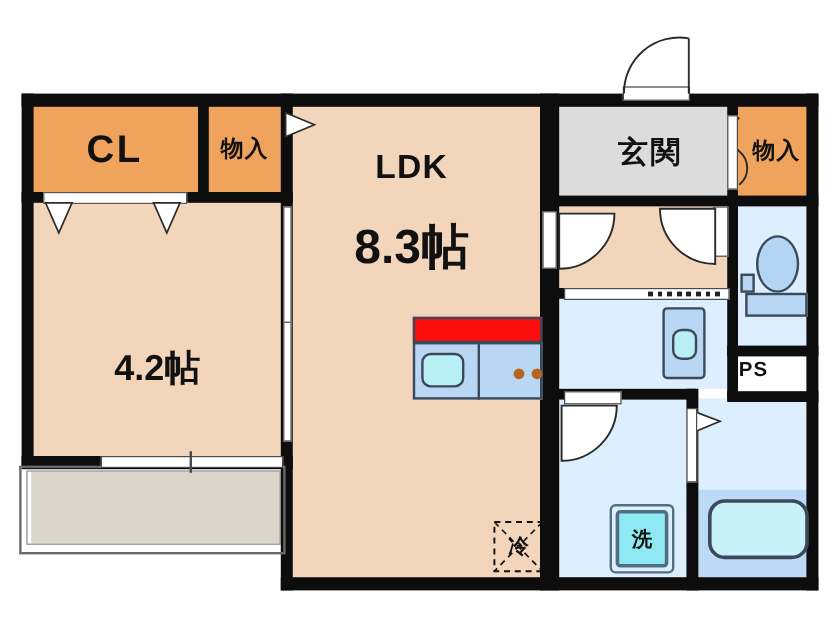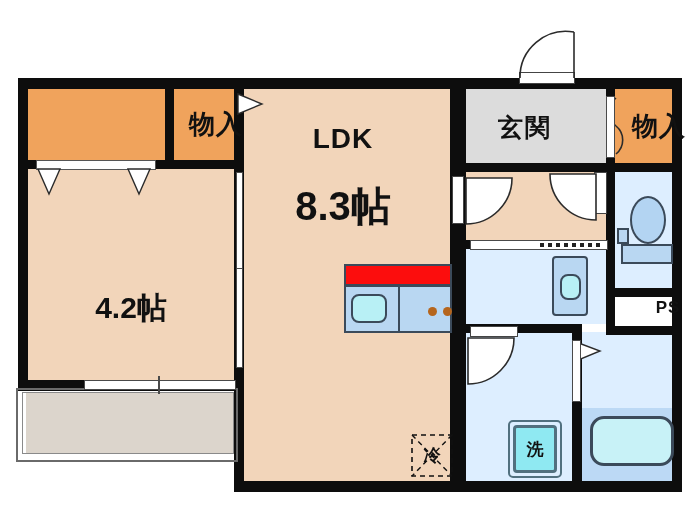--- a/index.html
+++ b/index.html
@@ -40,21 +40,21 @@
     display: flex;
     align-items: center;
     justify-content: center;
     text-align: center;
   }
   .lbl-ldk   { font-size: 28px; letter-spacing: 1px; }
   .lbl-jou   { font-size: 40px; }
   .lbl-room  { font-size: 42px; letter-spacing: 2px; }
   .lbl-room2 { font-size: 30px; }
   .lbl-cl    { font-size: 32px; letter-spacing: 2px; }
-  .lbl-mono  { font-size: 26px; letter-spacing: 1px; margin-left: 12px; }
+  .lbl-mono  { font-size: 19px; letter-spacing: 1px; }
   .lbl-genkan{ font-size: 25px; letter-spacing: 2px; }
   .lbl-balc  { font-size: 26px; letter-spacing: 2px; }
   .lbl-ps    { font-size: 17px; letter-spacing: 1px; }
   .lbl-sen   { font-size: 17px; }
   .lbl-rei   { font-size: 17px; }
   .sink-basin {
     background: #b8f0f5;
     border: 2px solid #3b4a5a;
     border-radius: 8px;
   }
@@ -161,27 +161,28 @@
 
   <div class="abs wall" style="left:460px; top:240px; width:152px; height:9px;"></div>
 
   <div class="abs wall" style="left:460px; top:324px; width:120px; height:9px;"></div>
 
   <div class="abs wall" style="left:572px; top:324px; width:10px;  height:168px;"></div>
 
   <div class="abs" style="left:16px; top:388px; width:222px; height:74px; border:2px solid #6a6a6a; background:transparent;"></div>
   <div class="abs" style="left:22px; top:392px; width:212px; height:62px; border:1px solid #8a8a8a; background:transparent;"></div>
 
+  <div class="abs lbl lbl-cl" style="left:26px;  top:95px;  width:139px; height:58px;">CL</div>
   <div class="abs lbl lbl-mono" style="left:171px; top:98px;  width:66px;  height:52px;">物入</div>
   <div class="abs lbl lbl-room2" style="left:36px;  top:280px; width:190px; height:56px;">4.2帖</div>
   <div class="abs lbl lbl-ldk" style="left:248px; top:110px; width:190px; height:58px;">LDK</div>
   <div class="abs lbl lbl-jou" style="left:248px; top:178px; width:190px; height:56px;">8.3帖</div>
-  <div class="abs lbl lbl-genkan" style="left:470px; top:102px; width:110px; height:50px;">玄関</div>
+  <div class="abs lbl lbl-genkan" style="left:487px; top:102px; width:110px; height:50px;">玄関</div>
   <div class="abs lbl lbl-mono" style="left:612px; top:100px; width:70px;  height:52px;">物入</div>
-  <div class="abs lbl lbl-ps" style="left:636px; top:298px; width:64px;  height:18px;">PS</div>
+  <div class="abs lbl lbl-ps" style="left:596px; top:298px; width:64px;  height:18px;">PS</div>
 
   <div class="abs backsplash" style="left:344px; top:264px; width:108px; height:22px;"></div>
   <div class="abs counter" style="left:344px; top:285px; width:108px; height:48px;"></div>
   <div class="abs" style="left:398px; top:285px; width:2px; height:48px; background:#3b4a5a;"></div>
   <div class="abs sink-basin" style="left:351px; top:294px; width:36px; height:29px;"></div>
   <div class="abs burner" style="left:428px; top:307px; width:9px; height:9px;"></div>
   <div class="abs burner" style="left:443px; top:307px; width:9px; height:9px;"></div>
 
   <svg class="ov" style="left:410px; top:432px;" width="44" height="46" viewBox="0 0 44 46">
     <rect class="dashbox" x="2" y="3" width="40" height="41"></rect>

